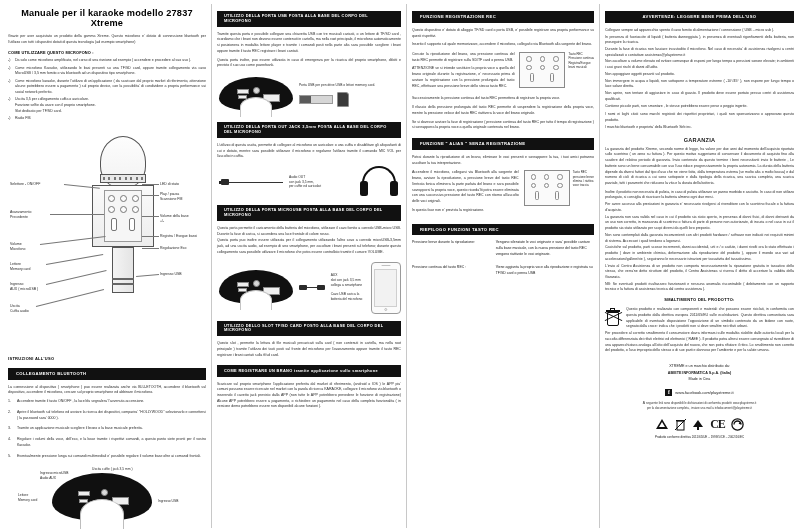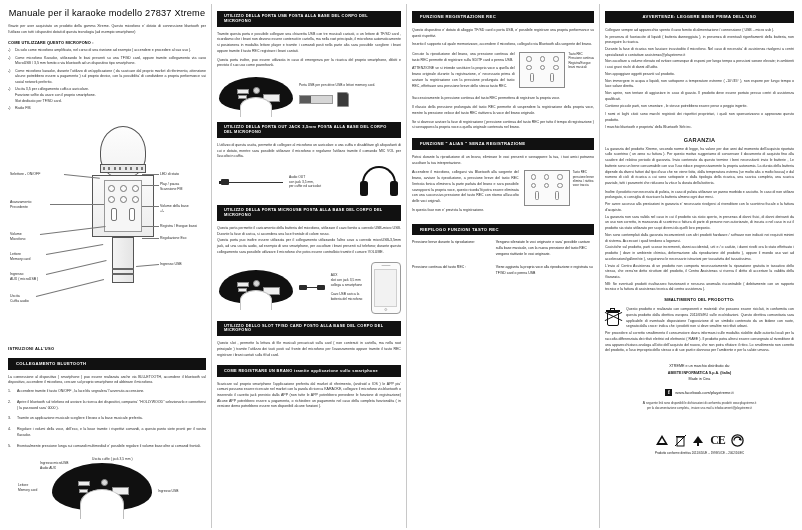--- a/index.html
+++ b/index.html
@@ -14,21 +14,21 @@
     position:relative;
     padding:0 5px;
     height:100%;
   }
   .c1 { width:210px; }
   .c2 { width:195px; border-left:1px solid #c8c8c8; }
   .c3 { width:195px; border-left:1px solid #c8c8c8; }
   .c4 { width:202px; border-left:1px solid #c8c8c8; }
 
   h1.title {
-    font-size:9.2px; font-weight:normal; text-align:center;
+    font-size:9.2px; font-weight:bold; text-align:center;
     letter-spacing:.2px; margin:4px 0 6px 0; color:#000;
   }
   p.body {
     font-size:3.55px; line-height:1.62; text-align:justify;
     color:#2a2a2a; margin-bottom:3px;
   }
   p.body.tight { margin-bottom:1px; }
   .subhead {
     font-size:3.9px; font-weight:bold; color:#000;
     margin:5px 0 3px 0; letter-spacing:.15px;
@@ -229,21 +229,21 @@
     gap:3px; margin-top:7px; font-size:4px;
   }
   .fbicon {
     width:7px; height:7px; background:#111; color:#fff; font-weight:bold;
     font-size:5.5px; line-height:7px; text-align:center;
     font-family:"Liberation Serif", serif;
   }
   .fineprint { font-size:2.9px; line-height:1.55; text-align:center; margin-top:5px; color:#333; }
   .certrow {
     display:flex; align-items:center; justify-content:center;
-    gap:6px; margin-top:24px;
+    gap:6px; margin-top:8px;
   }
   .cert { height:13px; display:flex; align-items:center; }
   .cert svg { display:block; }
   .certcode { font-size:3px; text-align:center; margin-top:4px; color:#222; }
 
   .eucert { font-family:"Liberation Serif", serif; font-size:12px; font-weight:bold; letter-spacing:-1px; }
 </style>
 </head>
 <body>
 

